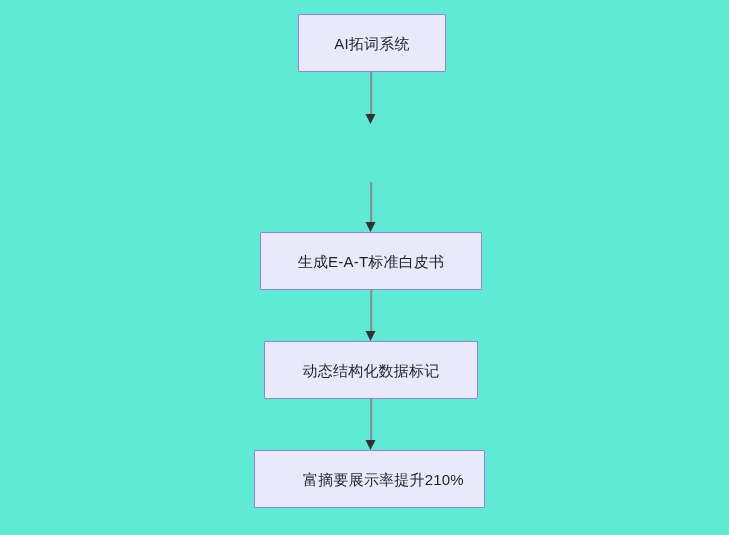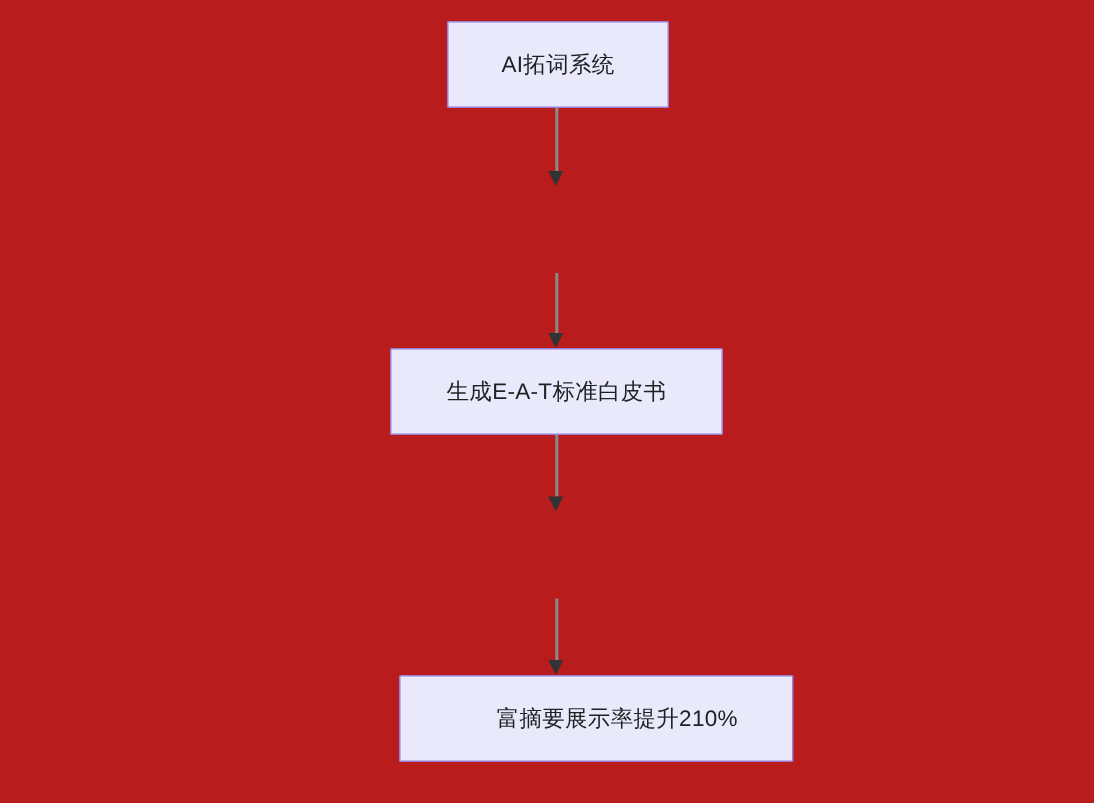--- a/index.html
+++ b/index.html
@@ -10,21 +10,21 @@
     width: 729px;
     height: 535px;
     background: #f8f8f8;
     font-family: "Liberation Sans", "DejaVu Sans", sans-serif;
     overflow: hidden;
   }
   #flowchart-canvas {
     position: relative;
     width: 729px;
     height: 535px;
-    background: #b91c1c;
+    background: #5eead4;
   }
   .node {
     position: absolute;
     box-sizing: border-box;
     background: #e9e9fb;
     border: 1.5px solid #9a7fd4;
     border-radius: 1px;
     display: flex;
     align-items: center;
     justify-content: center;
@@ -57,21 +57,21 @@
     border-left: 5.5px solid transparent;
     border-right: 5.5px solid transparent;
     border-top: 10px solid #333333;
     transform: translateX(-5.5px);
   }
   
   .n1 { left: 298px; top: 14px;  width: 148px; height: 58px; }
   .n2 { left: 276px; top: 124px; width: 192px; height: 58px; }
   .n3 { left: 260px; top: 232px; width: 222px; height: 58px; }
   .n4 { left: 264px; top: 341px; width: 214px; height: 58px; }
-  .n5 { left: 266px; top: 450px; width: 263px; height: 58px; padding-left: 28px; }
+  .n5 { left: 254px; top: 450px; width: 231px; height: 58px; padding-left: 28px; }
   
   .e1 { left: 371px; top: 72px;  height: 52px; }
   .e2 { left: 371px; top: 182px; height: 50px; }
   .e3 { left: 371px; top: 290px; height: 51px; }
   .e4 { left: 371px; top: 399px; height: 51px; }
 </style>
 </head>
 <body>
 
 <div id="flowchart-canvas">
@@ -93,20 +93,23 @@
 
   <div class="node n3">
     <span class="node-label">生成E-A-T标准白皮书</span>
   </div>
 
   <div class="edge e3">
     <div class="edge-line" style="height:41px;"></div>
     <div class="edge-head" style="top:41px;"></div>
   </div>
 
+  <div class="node n4">
+    <span class="node-label">动态结构化数据标记</span>
+  </div>
 
   <div class="edge e4">
     <div class="edge-line" style="height:41px;"></div>
     <div class="edge-head" style="top:41px;"></div>
   </div>
 
   <div class="node n5">
     <span class="node-label">富摘要展示率提升210%</span>
   </div>
 

